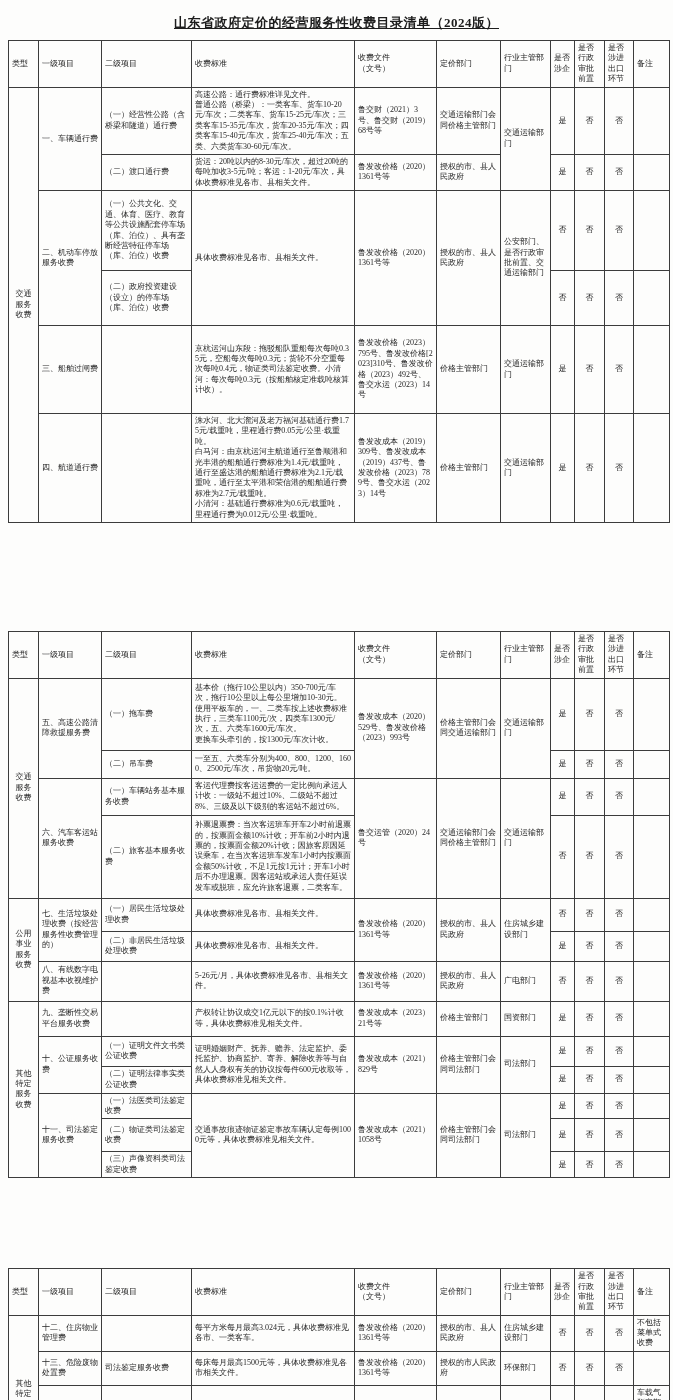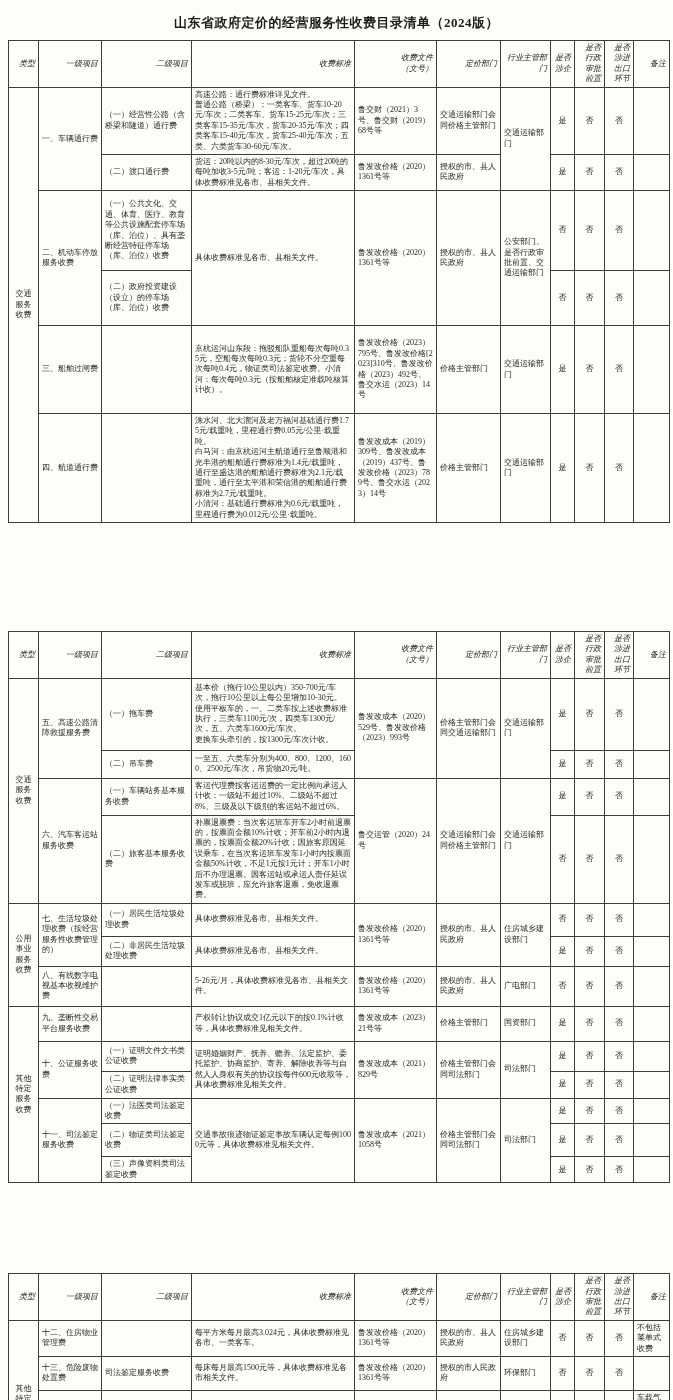--- a/index.html
+++ b/index.html
@@ -3,32 +3,32 @@
 <meta charset="utf-8">
 <style>
   html,body{margin:0;padding:0;background:#ffffff;}
   .page{
     width:673px; min-height:1400px; background:#fdfdfc;
     font-family:"Liberation Serif", serif; color:#262626;
     box-sizing:border-box; padding:14px 6px 10px 6px;
   }
   .doc-title{
     text-align:center; font-weight:bold; font-size:13px;
-    letter-spacing:0.5px; margin:0 0 8px 0; color:#1d1d1d;
+    letter-spacing:0.5px; margin:0 0 8px 0; color:#1d1d1d;text-decoration:underline;
   }
   table.fee-table{
     border-collapse:collapse; table-layout:fixed; width:661px;
     margin-left:2px; font-size:8px; line-height:1.3;
   }
   table.fee-table td, table.fee-table th{
     border:1px solid #3c3c3c; padding:2px 3px; vertical-align:middle;
     word-break:break-all; overflow-wrap:break-word; white-space:pre-line;
     color:#262626; font-weight:normal;
   }
-  table.fee-table th{ text-align:right; font-size:8px; color:#222;font-style:italic; }
+  table.fee-table th{ text-align:left; font-size:8px; color:#222; }
   td.c-type{ text-align:center; }
   td.c-flag{ text-align:center; }
   td.c-text{ text-align:left; }
   .gap-t2{ margin-top:108px; }
   .gap-t3{ margin-top:90px; }
 </style>
 </head>
 <body>
 
 <div class="page">
@@ -195,21 +195,21 @@
       <td class="c-text" rowspan="2">鲁交运管（2020）24号</td>
       <td class="c-text" rowspan="2">交通运输部门会同价格主管部门</td>
       <td class="c-text" rowspan="2">交通运输部门</td>
       <td class="c-flag">是</td>
       <td class="c-flag">否</td>
       <td class="c-flag">否</td>
       <td></td>
     </tr>
     <tr style="height:83px">
       <td class="c-text">（二）旅客基本服务收费</td>
-      <td class="c-text">补票退票费：当次客运班车开车2小时前退票的，按票面金额10%计收；开车前2小时内退票的，按票面金额20%计收；因旅客原因延误乘车，在当次客运班车发车1小时内按票面金额50%计收，不足1元按1元计；开车1小时后不办理退票。因客运站或承运人责任延误发车或脱班，应允许旅客退票，免收退票费。</td>
+      <td class="c-text">补票退票费：当次客运班车开车2小时前退票的，按票面金额10%计收；开车前2小时内退票的，按票面金额20%计收；因旅客原因延误乘车，在当次客运班车发车1小时内按票面金额50%计收，不足1元按1元计；开车1小时后不办理退票。因客运站或承运人责任延误发车或脱班，应允许旅客退票，二类客车。</td>
       <td class="c-flag">否</td>
       <td class="c-flag">否</td>
       <td class="c-flag">否</td>
       <td></td>
     </tr>
     <tr style="height:33px">
       <td class="c-type" rowspan="3">公用事业服务收费</td>
       <td class="c-text" rowspan="2">七、生活垃圾处理收费（按经营服务性收费管理的）</td>
       <td class="c-text">（一）居民生活垃圾处理收费</td>
       <td class="c-text">具体收费标准见各市、县相关文件。</td>

